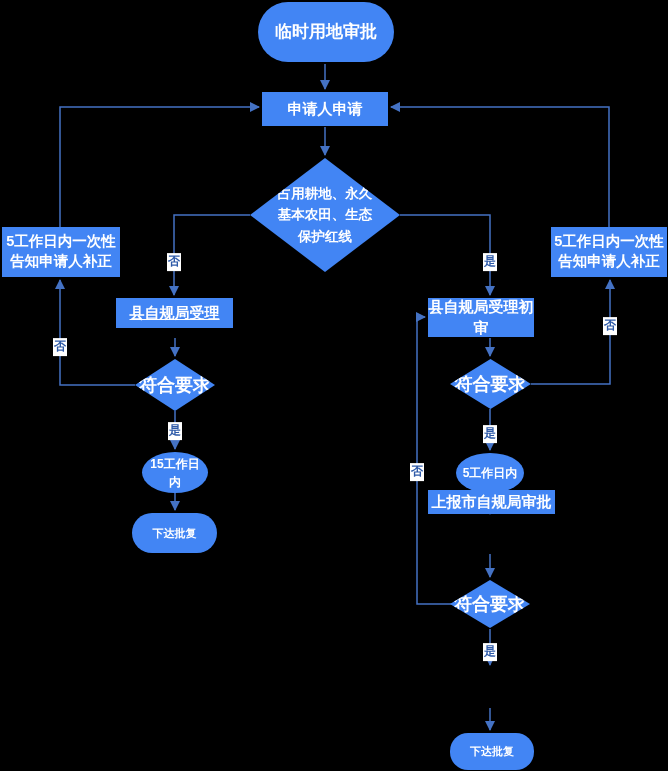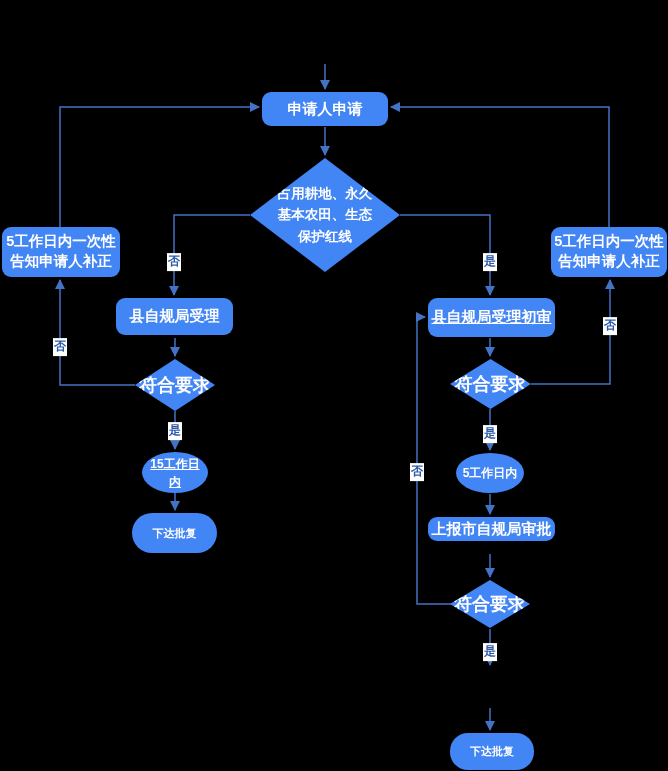--- a/index.html
+++ b/index.html
@@ -18,21 +18,21 @@
   }
   svg.wires{position:absolute;left:0;top:0;width:668px;height:771px;}
   svg.wires polyline{fill:none;stroke:var(--connector);stroke-width:1.5;}
   svg.wires .arrowhead{fill:var(--connector);}
   .node{
     position:absolute;display:flex;align-items:center;justify-content:center;
     text-align:center;color:var(--shape-text);background:var(--shape-fill);
     font-weight:bold;white-space:pre-line;box-sizing:border-box;line-height:1.35;
   }
   .terminator{border-radius:30px;font-size:17px;}
-  .process{font-size:15px;border-radius:9px;}
+  .process{font-size:15px;}
   .diamond{clip-path:polygon(50% 0,100% 50%,50% 100%,0 50%);font-size:18px;line-height:1.5;}
   .diamond.big{font-size:13.5px;line-height:1.6;}
   .ellipse{border-radius:50%;font-size:12px;line-height:1.5;}
   .stadium{border-radius:20px;font-size:11px;}
   .chip{
     position:absolute;transform:translate(-50%,-50%);
     background:var(--edge-label-bg);color:var(--edge-label-text);
     font-weight:bold;font-size:12px;line-height:1.15;padding:2px 1px;
   }
 </style>
@@ -60,20 +60,23 @@
     <polyline points="490,409 490,450" marker-end="url(#arr)"></polyline>
     <polyline points="490,494 490,514" marker-end="url(#arr)"></polyline>
     <polyline points="490,554 490,577" marker-end="url(#arr)"></polyline>
     <polyline points="490,629 490,665" marker-end="url(#arr)"></polyline>
     <polyline points="490,708 490,730" marker-end="url(#arr)"></polyline>
     <polyline points="531,384 610,384 610,280" marker-end="url(#arr)"></polyline>
     <polyline points="609,227 609,107 391,107" marker-end="url(#arr)"></polyline>
     <polyline points="452,604 417,604 417,317 425,317" marker-end="url(#arr)"></polyline>
   </svg>
 
+  <div class="node terminator" style="left:258px;top:2px;width:136px;height:60px;">
+    <span>临时用地审批</span>
+  </div>
 
   <div class="node process" style="left:262px;top:92px;width:126px;height:34px;">
     <span>申请人申请</span>
   </div>
 
   <div class="node diamond big" style="left:250px;top:158px;width:150px;height:114px;">
     <span>占用耕地、永久
 基本农田、生态
 保护红线</span>
   </div>
@@ -81,50 +84,50 @@
   <div class="node process" style="left:2px;top:227px;width:118px;height:50px;font-size:14.5px;">
     <span>5工作日内一次性
 告知申请人补正</span>
   </div>
 
   <div class="node process" style="left:551px;top:227px;width:116px;height:50px;font-size:14.5px;">
     <span>5工作日内一次性
 告知申请人补正</span>
   </div>
 
-  <div class="node process" style="left:116px;top:298px;width:117px;height:37px;">
+  <div class="node process" style="left:116px;top:298px;width:117px;height:30px;text-decoration:underline;">
     <span>县自规局受理</span>
   </div>
 
-  <div class="node process" style="left:428px;top:298px;width:127px;height:39px;text-decoration:underline;">
+  <div class="node process" style="left:428px;top:298px;width:106px;height:39px;">
     <span>县自规局受理初审</span>
   </div>
 
   <div class="node diamond" style="left:135px;top:359px;width:80px;height:52px;">
     <span>符合要求</span>
   </div>
 
   <div class="node diamond" style="left:450px;top:359px;width:81px;height:50px;">
     <span>符合要求</span>
   </div>
 
-  <div class="node ellipse" style="left:142px;top:452px;width:66px;height:41px;text-decoration:underline;">
+  <div class="node ellipse" style="left:142px;top:452px;width:66px;height:41px;">
     <span>15工作日
 内</span>
   </div>
 
   <div class="node ellipse" style="left:456px;top:453px;width:68px;height:40px;">
     <span>5工作日内</span>
   </div>
 
   <div class="node stadium" style="left:132px;top:513px;width:85px;height:40px;">
     <span>下达批复</span>
   </div>
 
-  <div class="node process" style="left:428px;top:517px;width:127px;height:24px;">
+  <div class="node process" style="left:428px;top:490px;width:127px;height:24px;">
     <span>上报市自规局审批</span>
   </div>
 
   <div class="node diamond" style="left:450px;top:580px;width:80px;height:48px;">
     <span>符合要求</span>
   </div>
 
 
   <div class="node stadium" style="left:450px;top:733px;width:84px;height:37px;border-radius:18px;">
     <span>下达批复</span>

